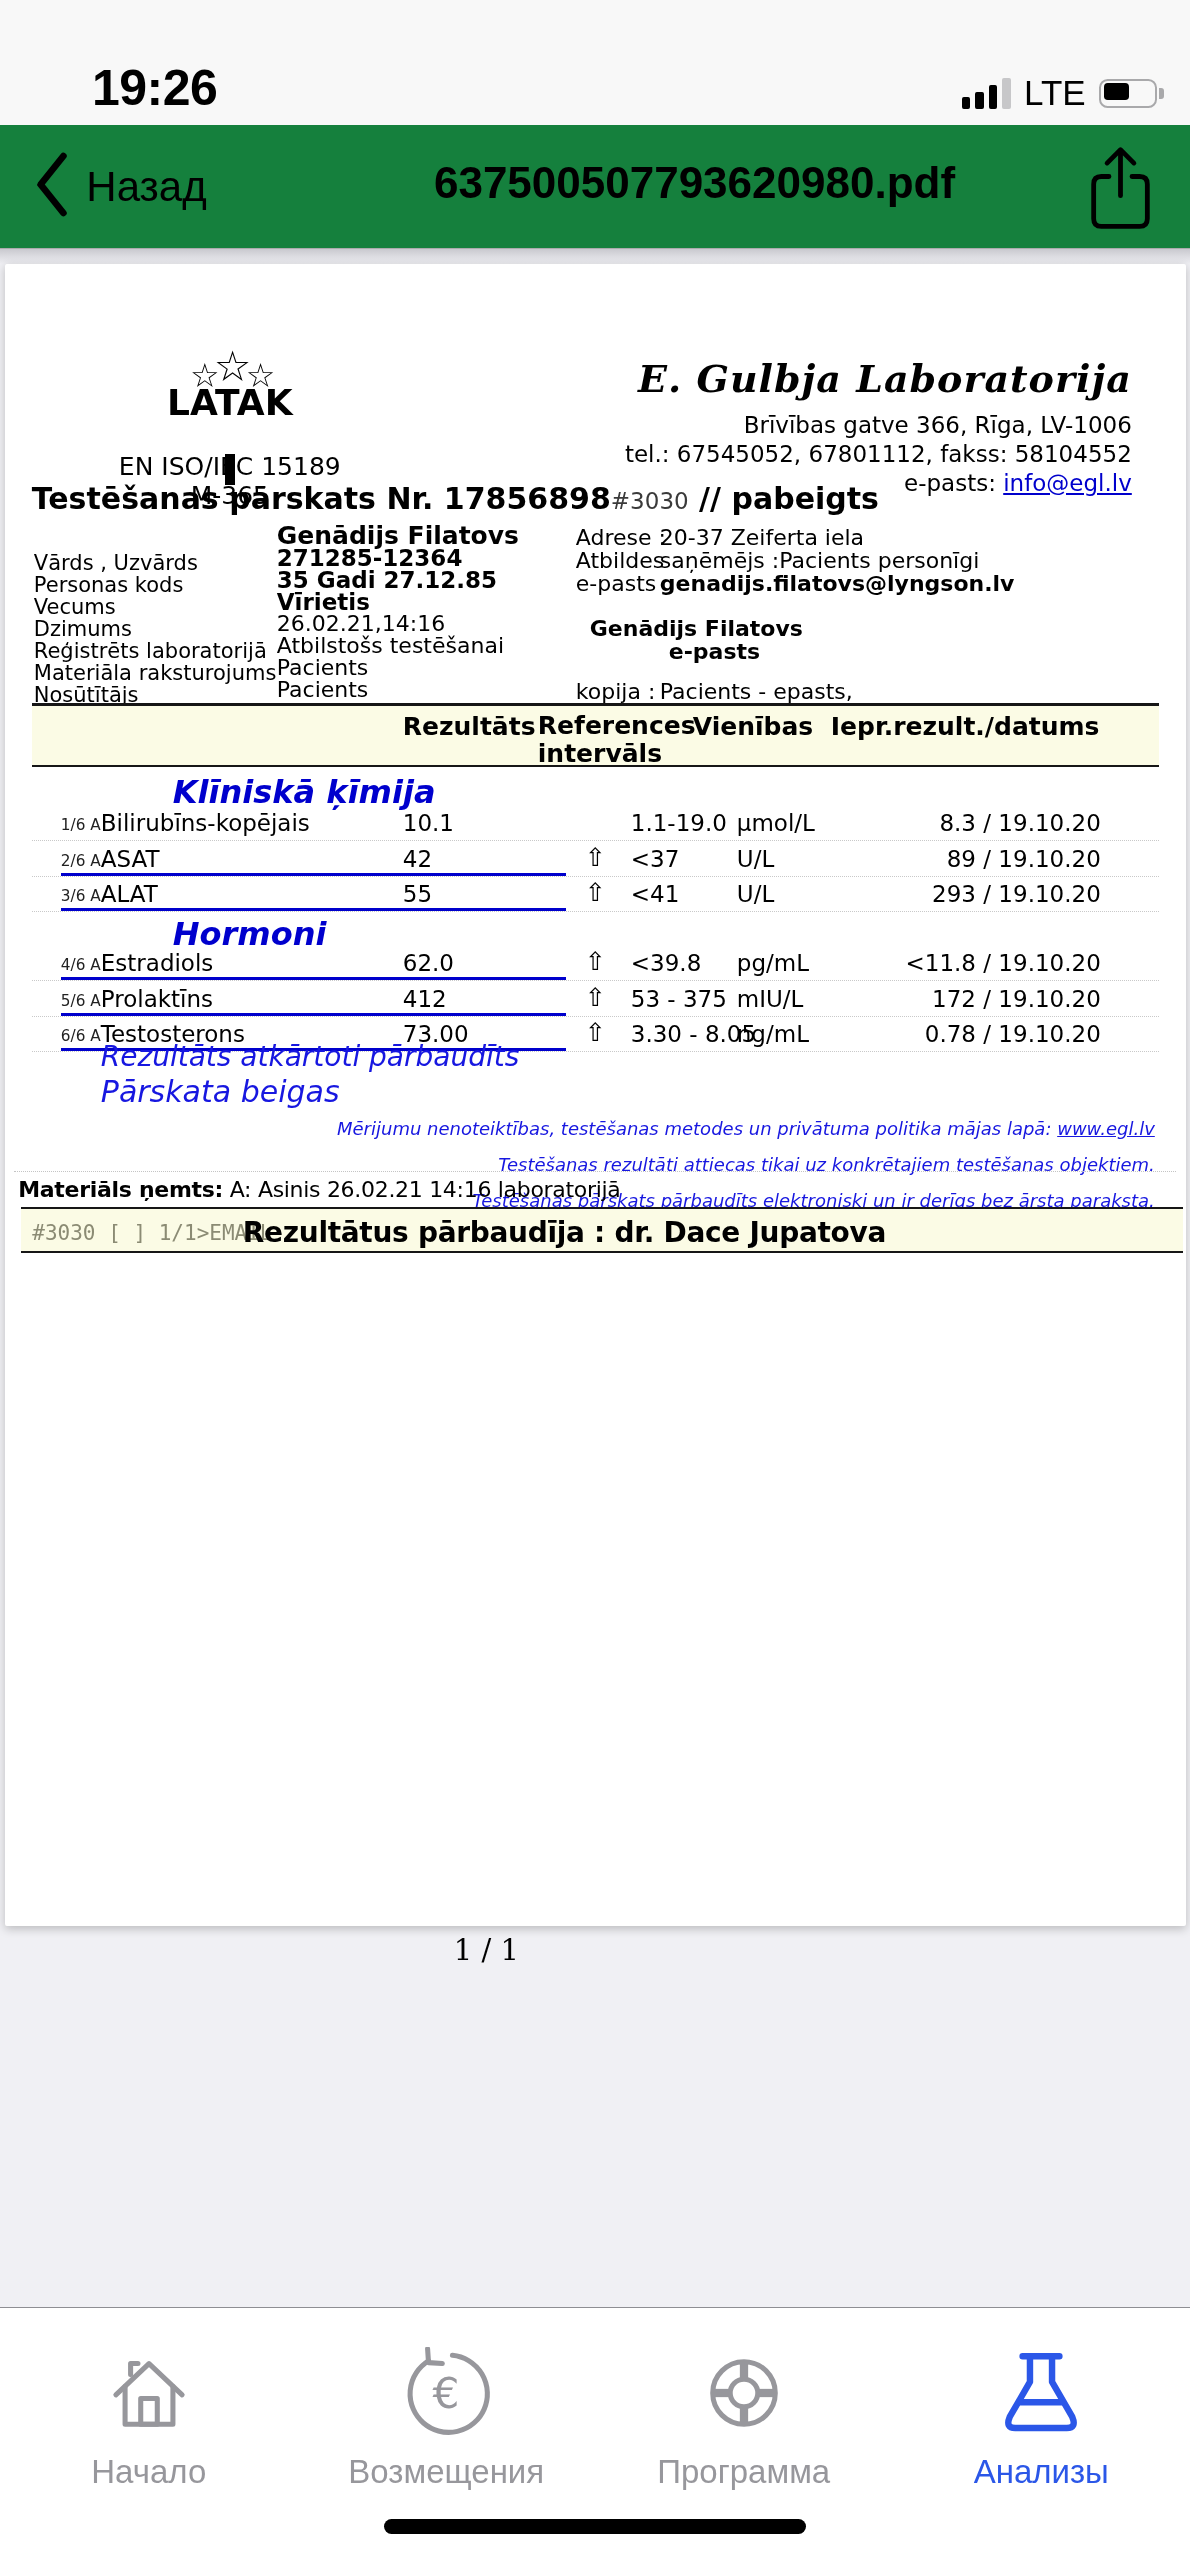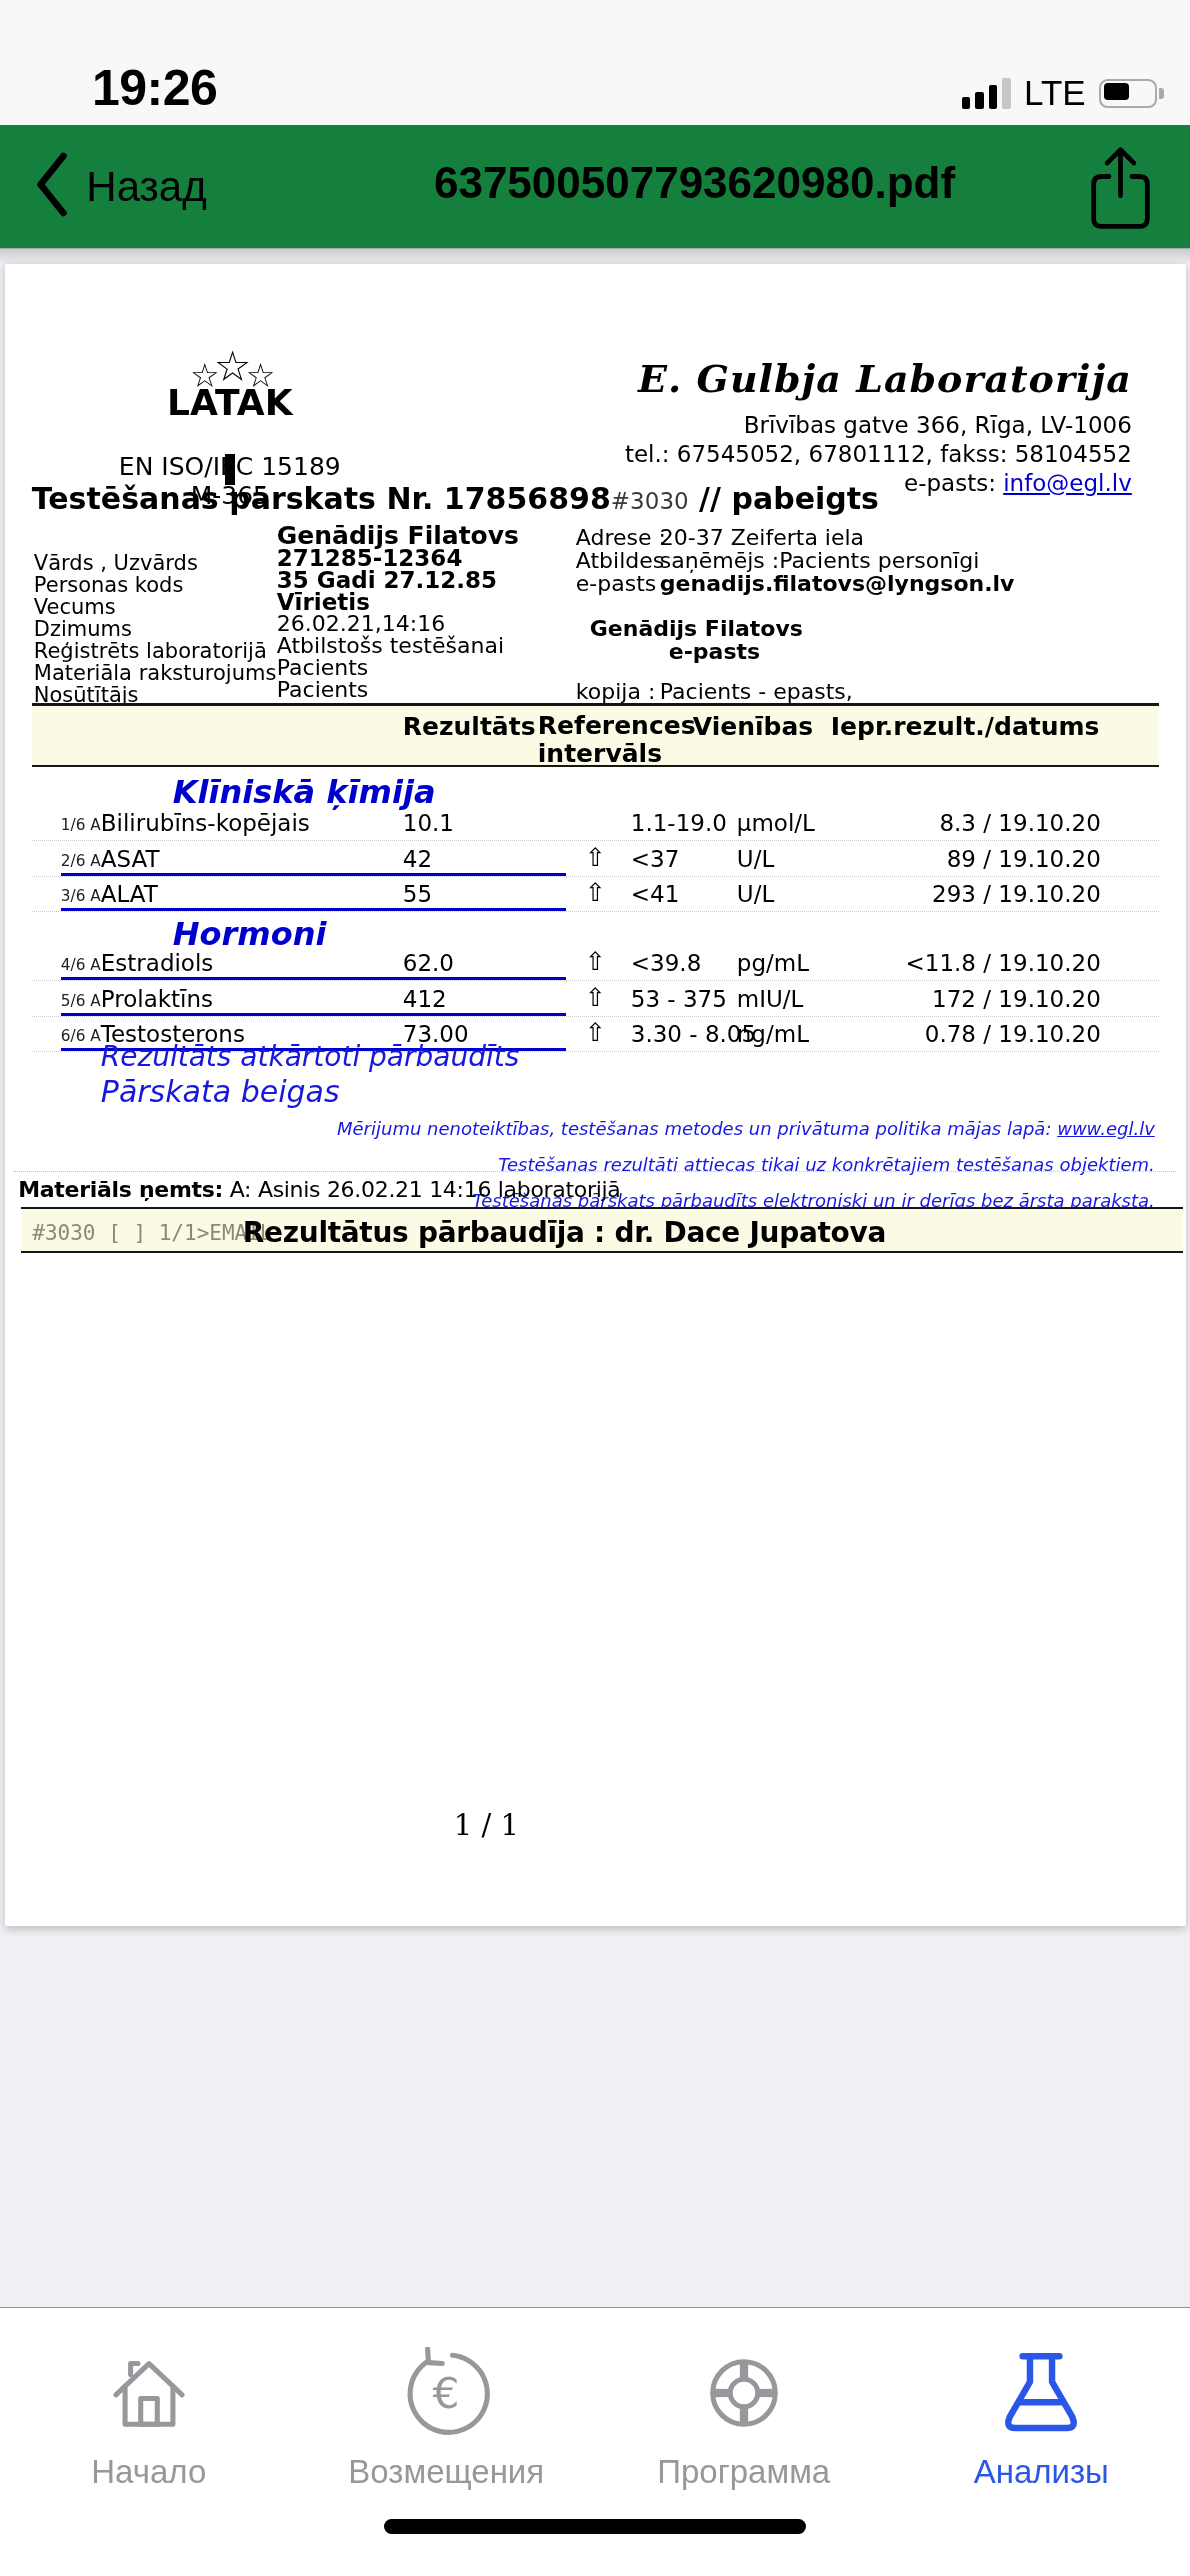--- a/index.html
+++ b/index.html
@@ -87,21 +87,21 @@
   .n1 { font-size:28px; line-height:33px; }
   .n2 { font-size:30px; line-height:38px; }
   .nsmall { font-size:18px; line-height:36px; padding-left:15.3px;text-align:right; }
 
   .dotted { position:absolute; left:9.6px; width:1162px; border-top:1.4px dotted #c4c4c4; }
   .material { position:absolute; left:13.4px; top:913px; font-size:22px; letter-spacing:-0.3px; white-space:nowrap; }
   .verify { position:absolute; left:16px; top:943px; width:1162px; height:46px; background:#fbfbe5; border-top:2.9px solid #161616; border-bottom:2.9px solid #161616; }
   .v-code { position:absolute; left:11.5px; top:11.5px; font-family:"DejaVu Sans Mono", monospace; font-size:21px; color:#8b8b74; white-space:nowrap; }
   .v-text { position:absolute; left:222px; top:6.7px; font-size:28px; font-weight:700; letter-spacing:-0.3px; white-space:nowrap; }
 
-  .page-num { position:absolute; left:0; top:1544px; width:963px; text-align:center; font-family:"DejaVu Serif", serif; font-size:29px; }
+  .page-num { position:absolute; left:0; top:1669px; width:963px; text-align:center; font-family:"DejaVu Serif", serif; font-size:29px; }
 
   
   .tab-bar { position:absolute; top:2307px; left:0; width:1190px; height:269px; background:#fff; border-top:1.4px solid #8e8e93; display:flex; }
   .tab { flex:1; display:flex; flex-direction:column; align-items:center; padding-top:35px; color:#97979c; }
   .tab .icon-box { width:100px; height:100px; display:flex; align-items:center; justify-content:center; }
   .tab-label { margin-top:9.6px; font-size:33px; }
   .tab.active { color:#2b57e8; }
 
   .home-indicator { position:absolute; left:384px; top:2519px; width:422px; height:15.3px; border-radius:7.7px; background:#000; }
 </style>

